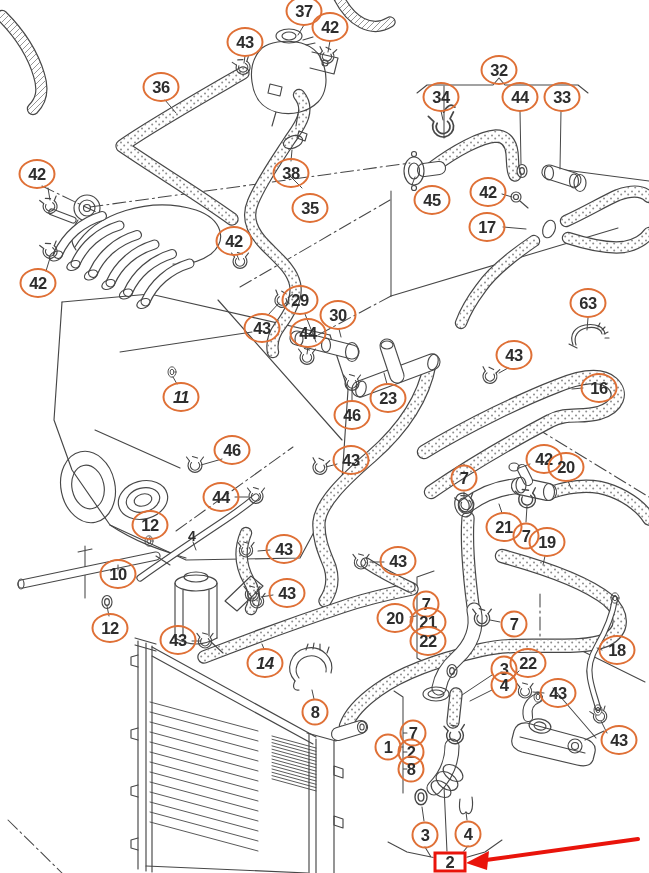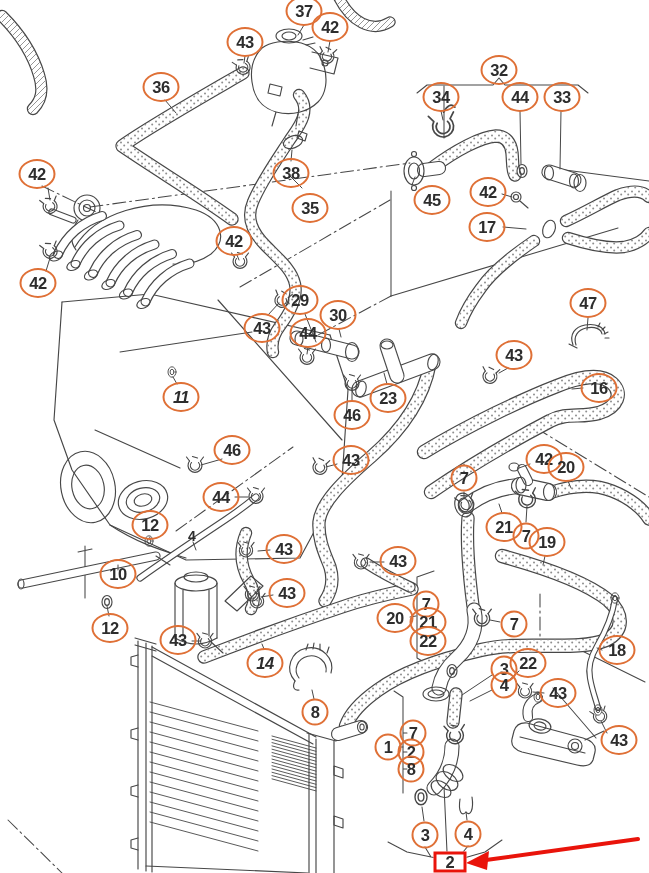--- a/index.html
+++ b/index.html
@@ -452,21 +452,21 @@
       <div class="callout" style="width: 37px; height: 30px; left: 37px; top: 174px;">42</div>
       <div class="callout" style="width: 37px; height: 30px; left: 291px; top: 173px;">38</div>
       <div class="callout" style="width: 37px; height: 30px; left: 310px; top: 200px; margin-top: 8px;">35</div>
       <div class="callout" style="width: 37px; height: 30px; left: 432px; top: 200px;">45</div>
       <div class="callout" style="width: 37px; height: 30px; left: 488px; top: 192px;">42</div>
       <div class="callout" style="width: 37px; height: 30px; left: 487px; top: 227px;">17</div>
       <div class="callout" style="width: 37px; height: 30px; left: 234px; top: 241px;">42</div>
       <div class="callout" style="width: 37px; height: 30px; left: 38px; top: 283px;">42</div>
       <div class="callout" style="width: 37px; height: 30px; left: 300px; top: 300px;">29</div>
       <div class="callout" style="width: 37px; height: 30px; left: 338px; top: 315px;">30</div>
-      <div class="callout" style="width: 37px; height: 30px; left: 588px; top: 303px;">47</div>
+      <div class="callout" style="width: 37px; height: 30px; left: 588px; top: 303px;">63</div>
       <div class="callout" style="width: 37px; height: 30px; left: 262px; top: 328px;">43</div>
       <div class="callout" style="width: 37px; height: 30px; left: 308px; top: 333px;">44</div>
       <div class="callout" style="width: 37px; height: 30px; left: 514px; top: 355px;">43</div>
       <div class="callout" style="width: 37px; height: 30px; left: 599px; top: 388px;">16</div>
       <div class="callout" style="width: 37px; height: 30px; left: 181px; top: 397px; font-style: italic;">11</div>
       <div class="callout" style="width: 37px; height: 30px; left: 388px; top: 398px;">23</div>
       <div class="callout" style="width: 37px; height: 30px; left: 352px; top: 415px;">46</div>
       <div class="callout" style="width: 37px; height: 30px; left: 232px; top: 450px;">46</div>
       <div class="callout" style="width: 37px; height: 30px; left: 221px; top: 497px;">44</div>
       <div class="callout" style="width: 37px; height: 30px; left: 351px; top: 460px;">43</div>

